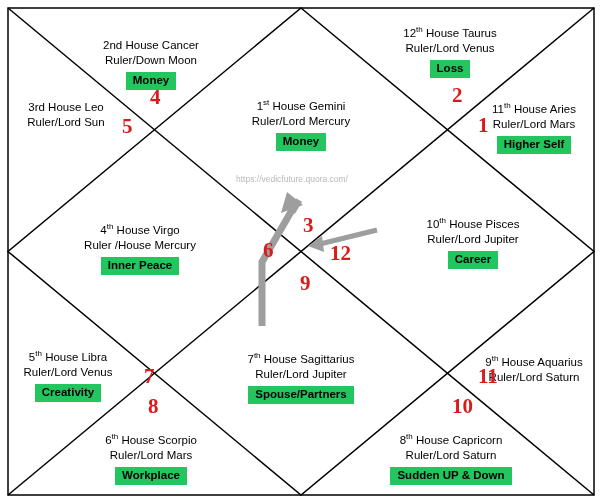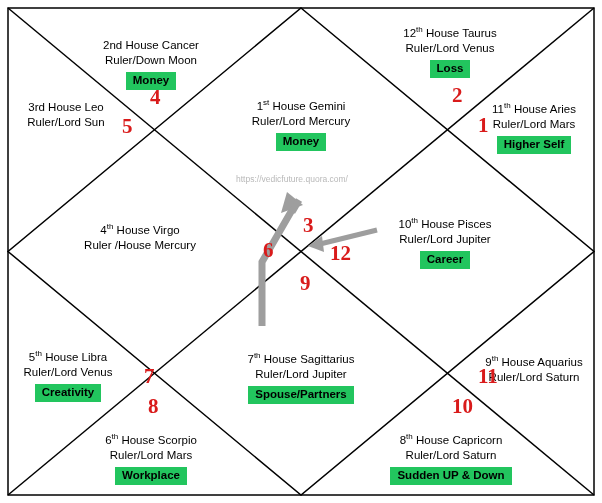--- a/index.html
+++ b/index.html
@@ -110,21 +110,21 @@
 
   <div class="house-block" style="left:534px; top:98px;">
     <div class="house-line">
       <span>11</span><sup>th</sup>
       <span>House Aries</span>
     </div>
     <div class="house-line">Ruler/Lord Mars</div>
     <div class="house-keyword">Higher Self</div>
   </div>
 
-  <div class="house-block" style="left:445px; top:213px;">
+  <div class="house-block" style="left:473px; top:213px;">
     <div class="house-line">
       <span>10</span><sup>th</sup>
       <span>House  Pisces</span>
     </div>
     <div class="house-line">Ruler/Lord Jupiter</div>
     <div class="house-keyword">Career</div>
   </div>
 
   <div class="house-block" style="left:534px; top:351px;">
     <div class="house-line">
@@ -169,20 +169,21 @@
     <div class="house-line">Ruler/Lord Venus</div>
     <div class="house-keyword">Creativity</div>
   </div>
 
   <div class="house-block" style="left:140px; top:213px;margin-top:6px;">
     <div class="house-line">
       <span>4</span><sup>th</sup>
       <span>House Virgo</span>
     </div>
     <div class="house-line">Ruler /House Mercury</div>
+    <div class="house-keyword">Inner Peace</div>
   </div>
 
   <div class="house-block" style="left:66px; top:96px;">
     <div class="house-line">
       <span>3rd</span><sup></sup>
       <span>House Leo</span>
     </div>
     <div class="house-line">Ruler/Lord Sun</div>
   </div>
 

